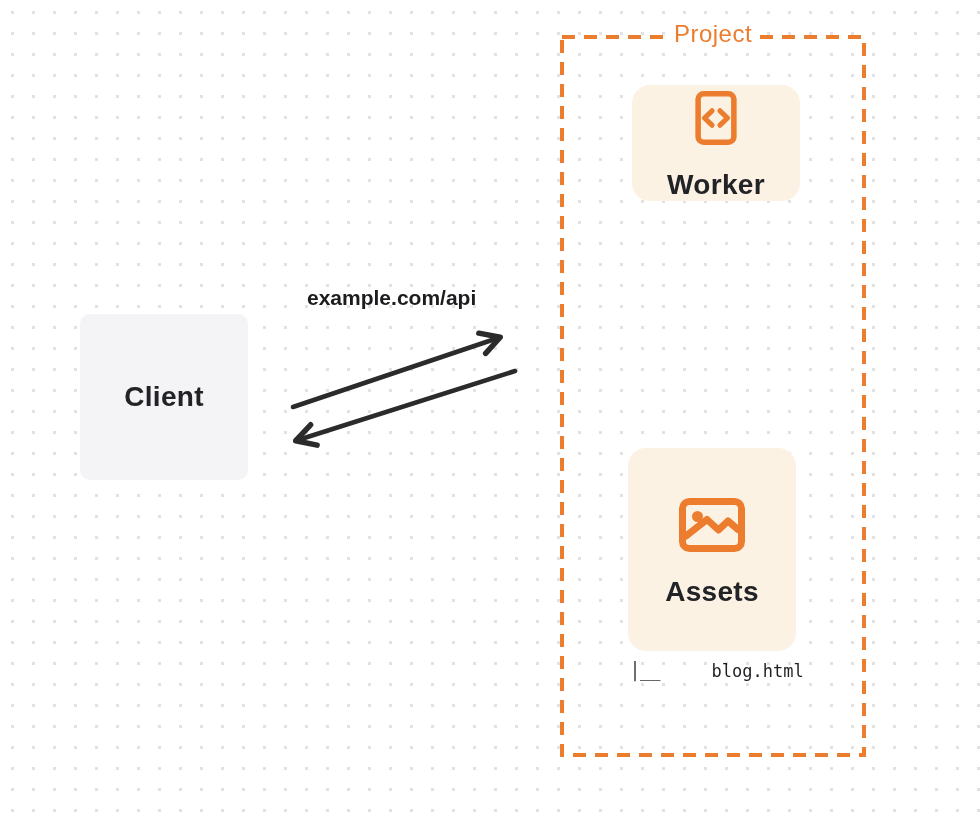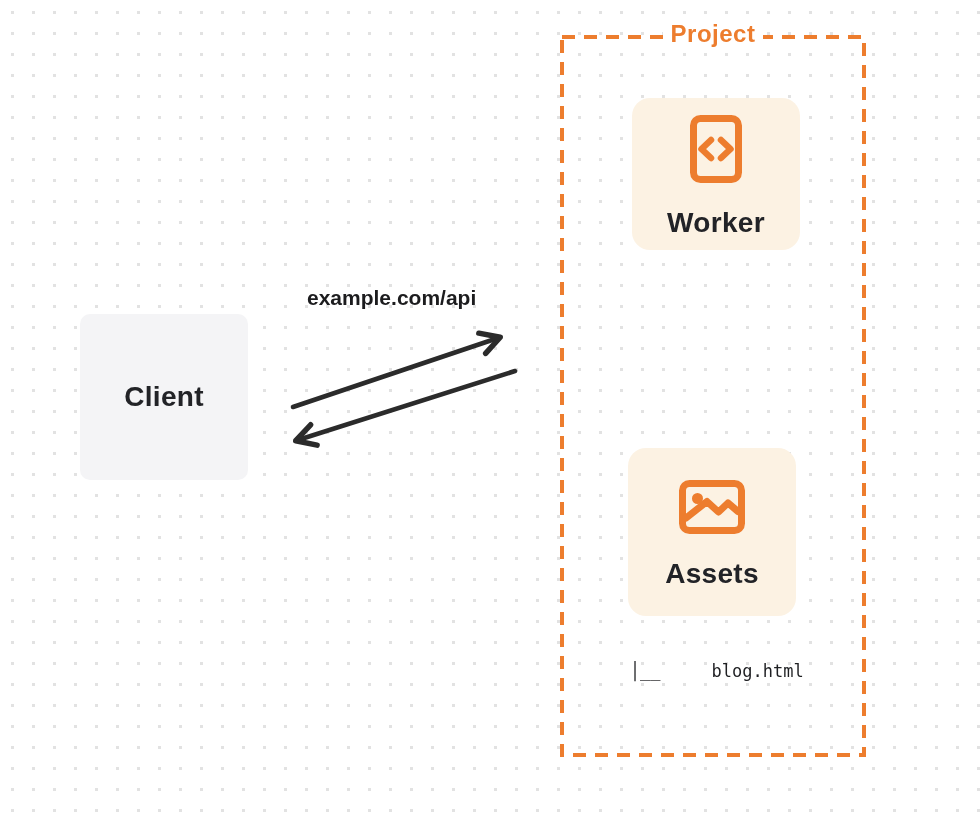--- a/index.html
+++ b/index.html
@@ -36,41 +36,41 @@
     left: 0;
     width: 100%;
     text-align: center;
   }
   .project-label {
     display: inline-block;
     padding: 0 8px;
     background: #ffffff;
     color: #ed7d2e;
     font-size: 24px;
-    font-weight: bold;
+    font-weight: normal;
     letter-spacing: 0.5px;
   }
   .node {
     position: absolute;
     display: flex;
     flex-direction: column;
     align-items: center;
     justify-content: center;
     gap: 24px;
     border-radius: 18px;
   }
   .node-orange { background: #fcf2e3; }
   .node-label {
     color: #222327;
     font-size: 28px;
     font-weight: bold;
     letter-spacing: 0.3px;
   }
-  .worker-node { left: 632px; top: 98px; width: 168px; height: 152px; padding-top: 6px; }
-  .assets-node { left: 628px; top: 448px; width: 168px; height: 168px; padding-top: 6px; }
+  .worker-node { left: 632px; top: 85px; width: 168px; height: 116px; padding-top: 6px; }
+  .assets-node { left: 628px; top: 448px; width: 168px; height: 203px; padding-top: 6px; }
   .client-node {
     left: 80px; top: 314px; width: 168px; height: 166px;
     background: #f4f4f6;
     border-radius: 10px;
     align-items: center;
   }
   .request-label {
     position: absolute;
     left: 307px;
     top: 286px;

